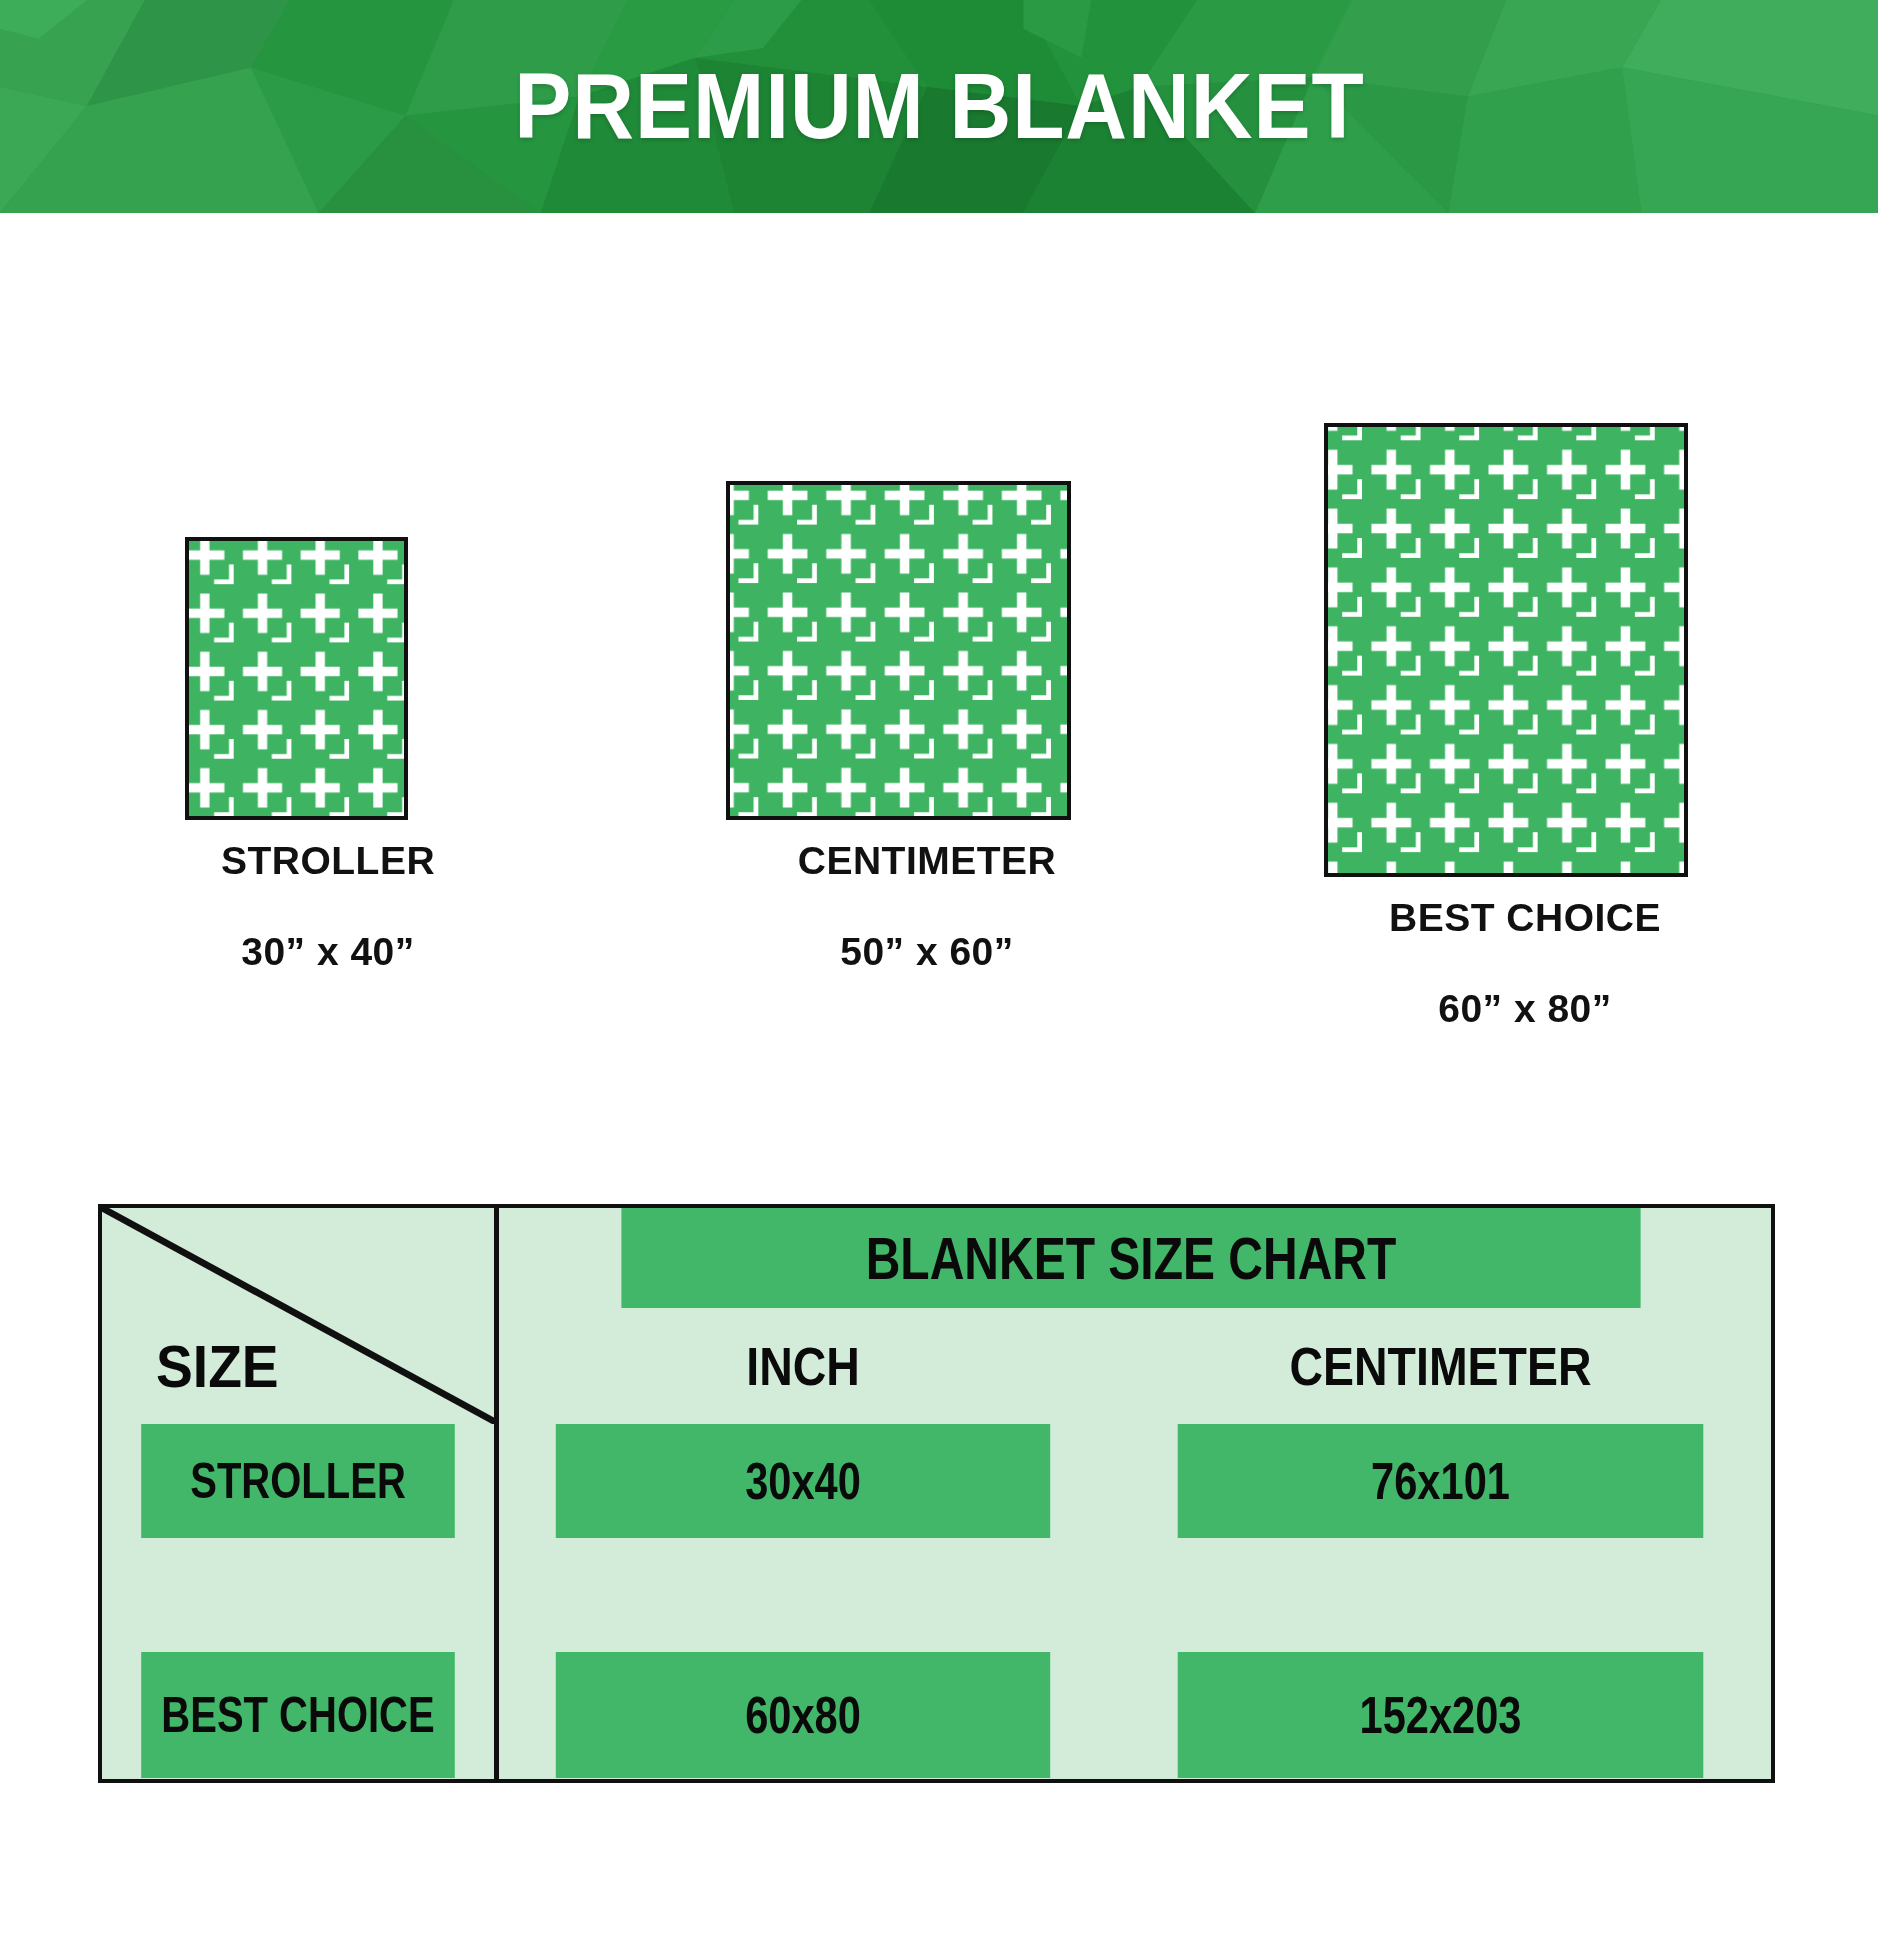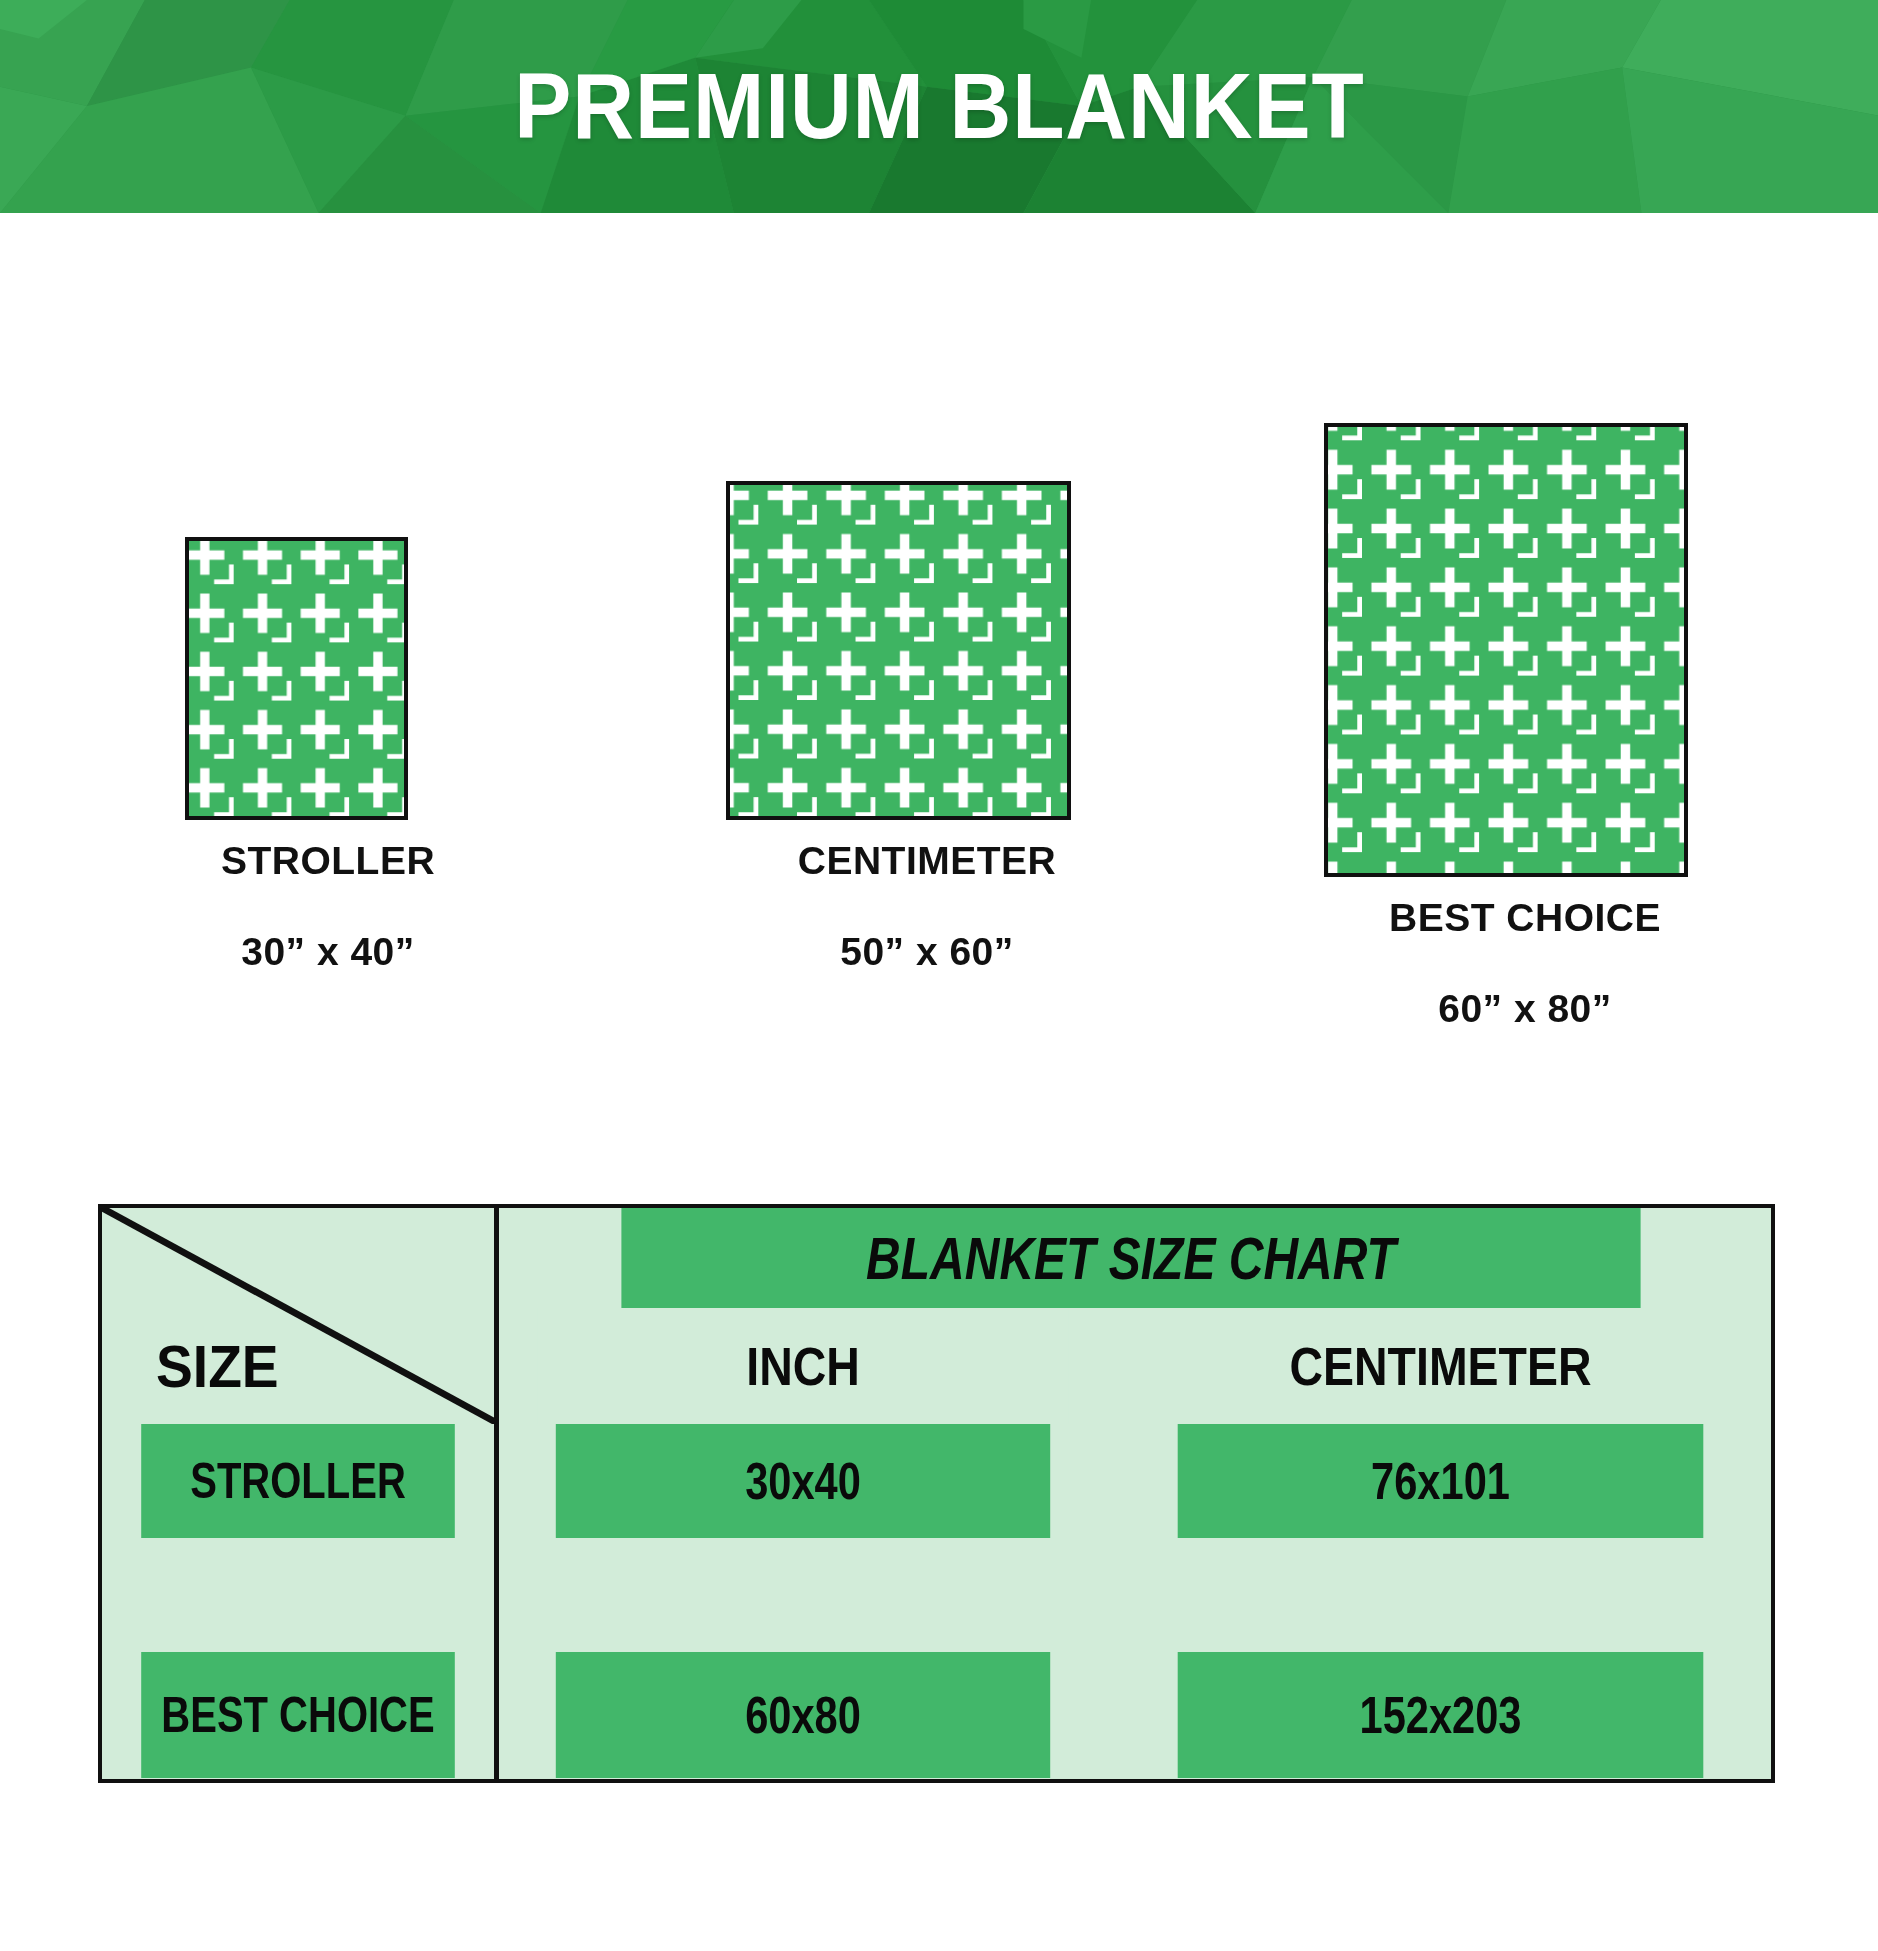--- a/index.html
+++ b/index.html
@@ -144,21 +144,20 @@
   .col-inch   { width: 618px; flex: none; }
   .col-cm     { width: 657px; flex: none; }
 
   .green   { background: #42b76a; }
   .mint    { background: #d2ecd9; }
 
   
   #row-title {
     top: 0;
     height: 100px;
-    font-style: italic;
   }
   #row-title .title-cell {
     width: 1274px;
     flex: none;
     font-size: 60px;
     transform: scaleX(0.80);
     letter-spacing: 0px;
   }
   #row-title .corner-top {
     width: 392px;

